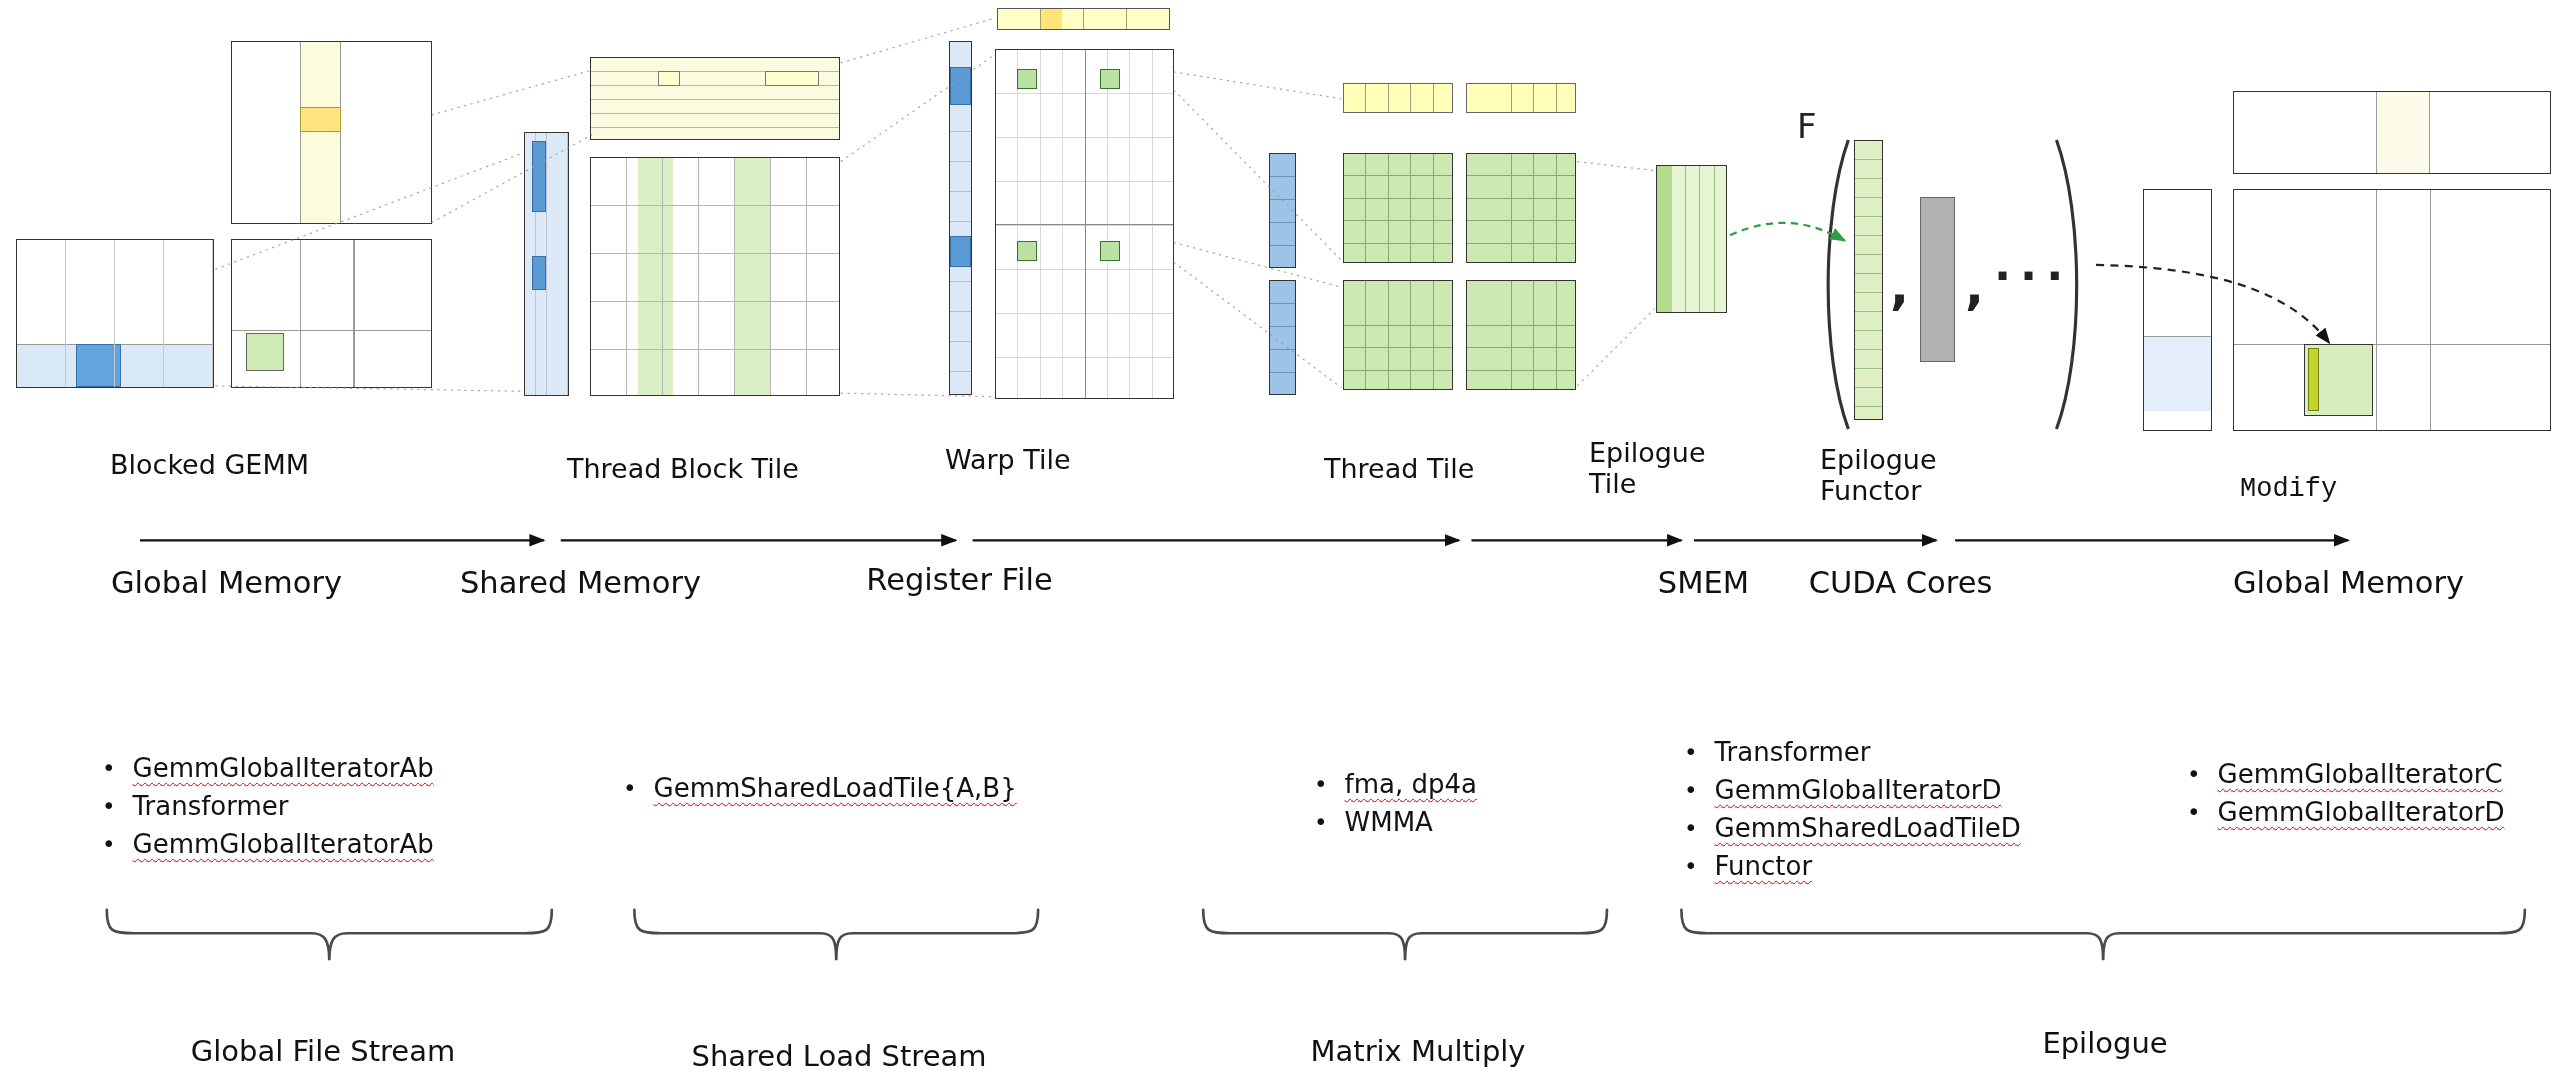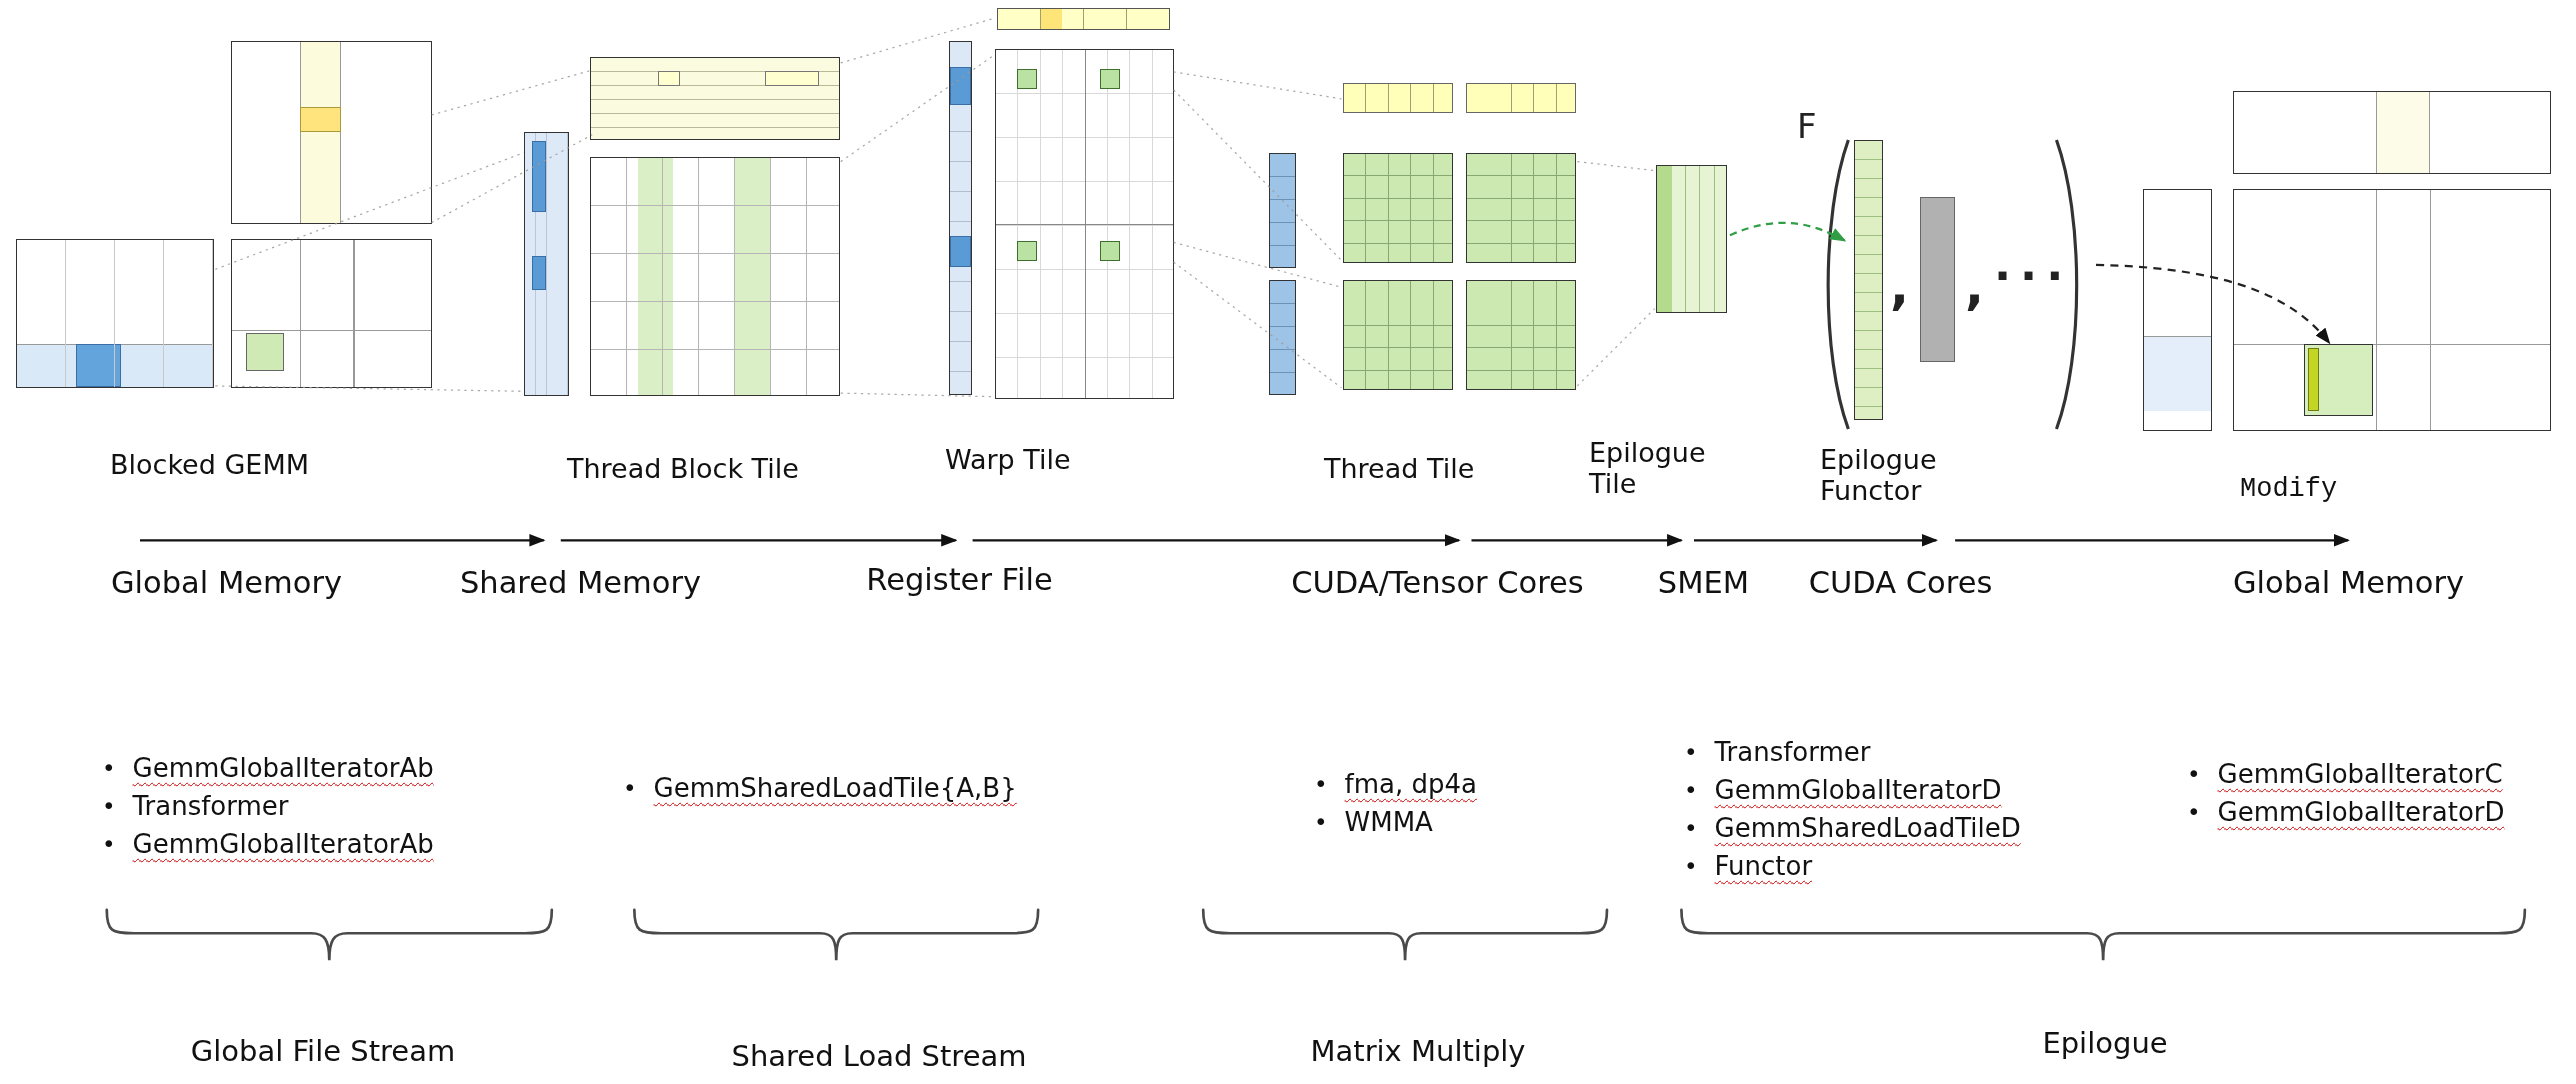--- a/index.html
+++ b/index.html
@@ -118,21 +118,20 @@
     </div>
   </div>
   <div class="tile" style="left:2143px;top:189px;width:69px;height:242px;">
     <div class="abs" style="left:0;top:61%;width:100%;height:31%;background:#e4eefa;border-top:0.9px solid #999;"></div>
   </div>
   <div class="cap" style="left:2240px;top:474px;width:224px;font-family:Liberation Mono, monospace;">Modify</div>
 
   <div class="mem" style="left:92px;top:565px;width:269px;">Global Memory</div>
   <div class="mem" style="left:446px;top:565px;width:269px;">Shared Memory</div>
   <div class="mem" style="left:825px;top:562px;width:269px;">Register File</div>
-  <div class="mem" style="left:1267px;top:565px;width:341px;">CUDA/Tensor Cores</div>
   <div class="mem" style="left:1614px;top:565px;width:179px;">SMEM</div>
   <div class="mem" style="left:1766px;top:565px;width:269px;">CUDA Cores</div>
   <div class="mem" style="left:2214px;top:565px;width:269px;">Global Memory</div>
 
   <div class="list" style="left:102px;top:749px;">
     <div class="row">
         <span class="b">•</span>
         <span class="u">GemmGlobalIteratorAb</span>
       </div>
     <div class="row">
@@ -183,21 +182,21 @@
         <span class="b">•</span>
         <span class="u">GemmGlobalIteratorC</span>
       </div>
     <div class="row">
         <span class="b">•</span>
         <span class="u">GemmGlobalIteratorD</span>
       </div>
   </div>
 
   <div class="stream" style="left:166px;top:1034px;width:314px;">Global File Stream</div>
-  <div class="stream" style="left:722px;top:1039px;width:314px;">Shared Load Stream</div>
+  <div class="stream" style="left:682px;top:1039px;width:314px;">Shared Load Stream</div>
   <div class="stream" style="left:1261px;top:1034px;width:314px;">Matrix Multiply</div>
   <div class="stream" style="left:1948px;top:1026px;width:314px;">Epilogue</div>
 
   <svg class="overlay" width="2576" height="1085" viewBox="0 0 2871 1209">
     <defs>
       <marker id="ab" markerWidth="18" markerHeight="14" refX="16" refY="7" orient="auto" markerUnits="userSpaceOnUse">
         <path d="M0,0 L18,7 L0,14 Z" fill="#111"></path>
       </marker>
       <marker id="ag" markerWidth="18" markerHeight="14" refX="16" refY="7" orient="auto" markerUnits="userSpaceOnUse">
         <path d="M0,0 L18,7 L0,14 Z" fill="#2f9e44"></path>

